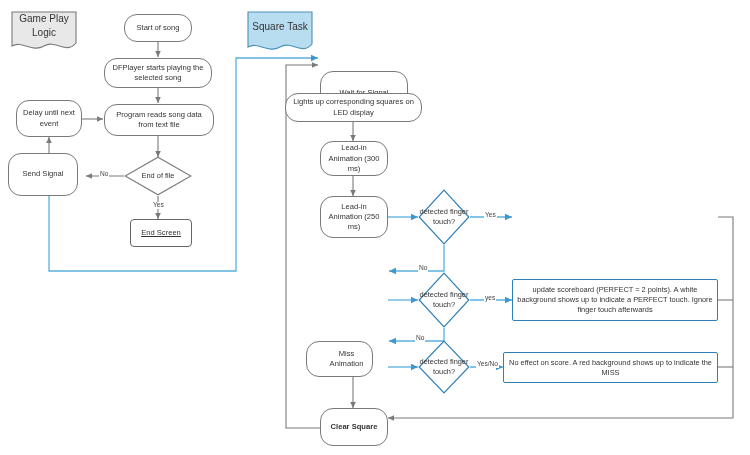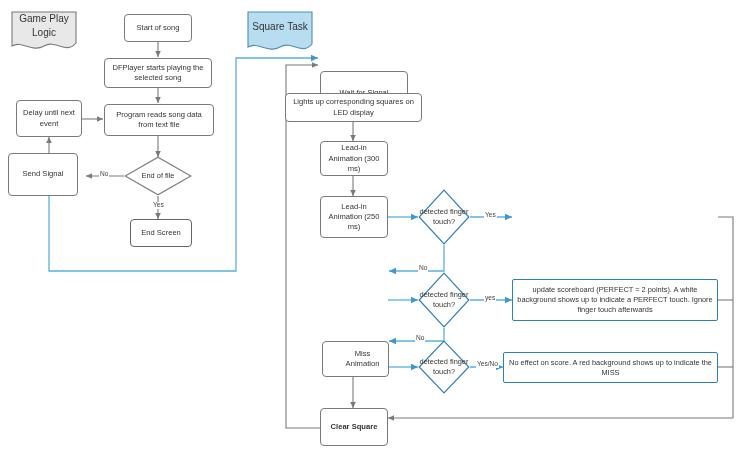--- a/index.html
+++ b/index.html
@@ -31,21 +31,21 @@
     justify-content: center;
     text-align: center;
     color: #333333;
     font-size: 7.6px;
     line-height: 1.32;
     padding: 2px 4px;
     background: #ffffff;
   }
   .proc {
     border: 1.2px solid #7a7a7a;
-    border-radius: 4px;
+    border-radius: 13px;
   }
   .proc-thick {
     border: 1.6px solid #666666;
     border-radius: 4px;
   }
   .note {
     border: 1.2px solid #2d7fb8;
     border-radius: 2px;
     font-size: 7.4px;
     line-height: 1.35;
@@ -186,42 +186,42 @@
     <span>Send Signal</span>
   </div>
 
   <div class="diamond-wrap" style="left:124px; top:156px; width:68px; height:40px;">
     <svg width="68" height="40" viewBox="0 0 68 40">
       <path d="M34,1.2 L66.8,20 L34,38.8 L1.2,20 Z" fill="#ffffff" stroke="#7a7a7a" stroke-width="1.1"></path>
     </svg>
     <div class="dlabel">End of file</div>
   </div>
 
-  <div class="node proc-thick" style="left:130px; top:219px; width:62px; height:28px;">
+  <div class="node proc-thick" style="left:130px; top:219px; width:62px; height:28px;text-decoration:underline;">
     <span>End Screen</span>
   </div>
 
   <div class="node proc" style="left:320px; top:28px; width:88px; height:45px;margin-top:43px;">
     <span>Wait for Signal</span>
   </div>
 
   <div class="node proc" style="left:285px; top:93px; width:137px; height:29px;">
     <span>Lights up corresponding squares on LED display</span>
   </div>
 
   <div class="node proc" style="left:320px; top:141px; width:68px; height:35px;">
     <span>Lead-in Animation (300 ms)</span>
   </div>
 
   <div class="node proc" style="left:320px; top:196px; width:68px; height:42px;">
     <span>Lead-in Animation (250 ms)</span>
   </div>
 
 
-  <div class="node proc" style="left:322px; top:341px; width:67px; height:36px;padding-left:18px;">
+  <div class="node proc" style="left:306px; top:341px; width:67px; height:36px;padding-left:18px;">
     <span>Miss Animation</span>
   </div>
 
   <div class="node proc" style="left:320px; top:408px; width:68px; height:38px;font-weight:bold;">
     <span>Clear Square</span>
   </div>
 
   <div class="diamond-wrap" style="left:418px; top:189px; width:52px; height:56px;">
     <svg width="52" height="56" viewBox="0 0 52 56">
       <path d="M26,1.2 L50.8,28 L26,54.8 L1.2,28 Z" fill="#ffffff" stroke="#2d7fb8" stroke-width="1.2"></path>

